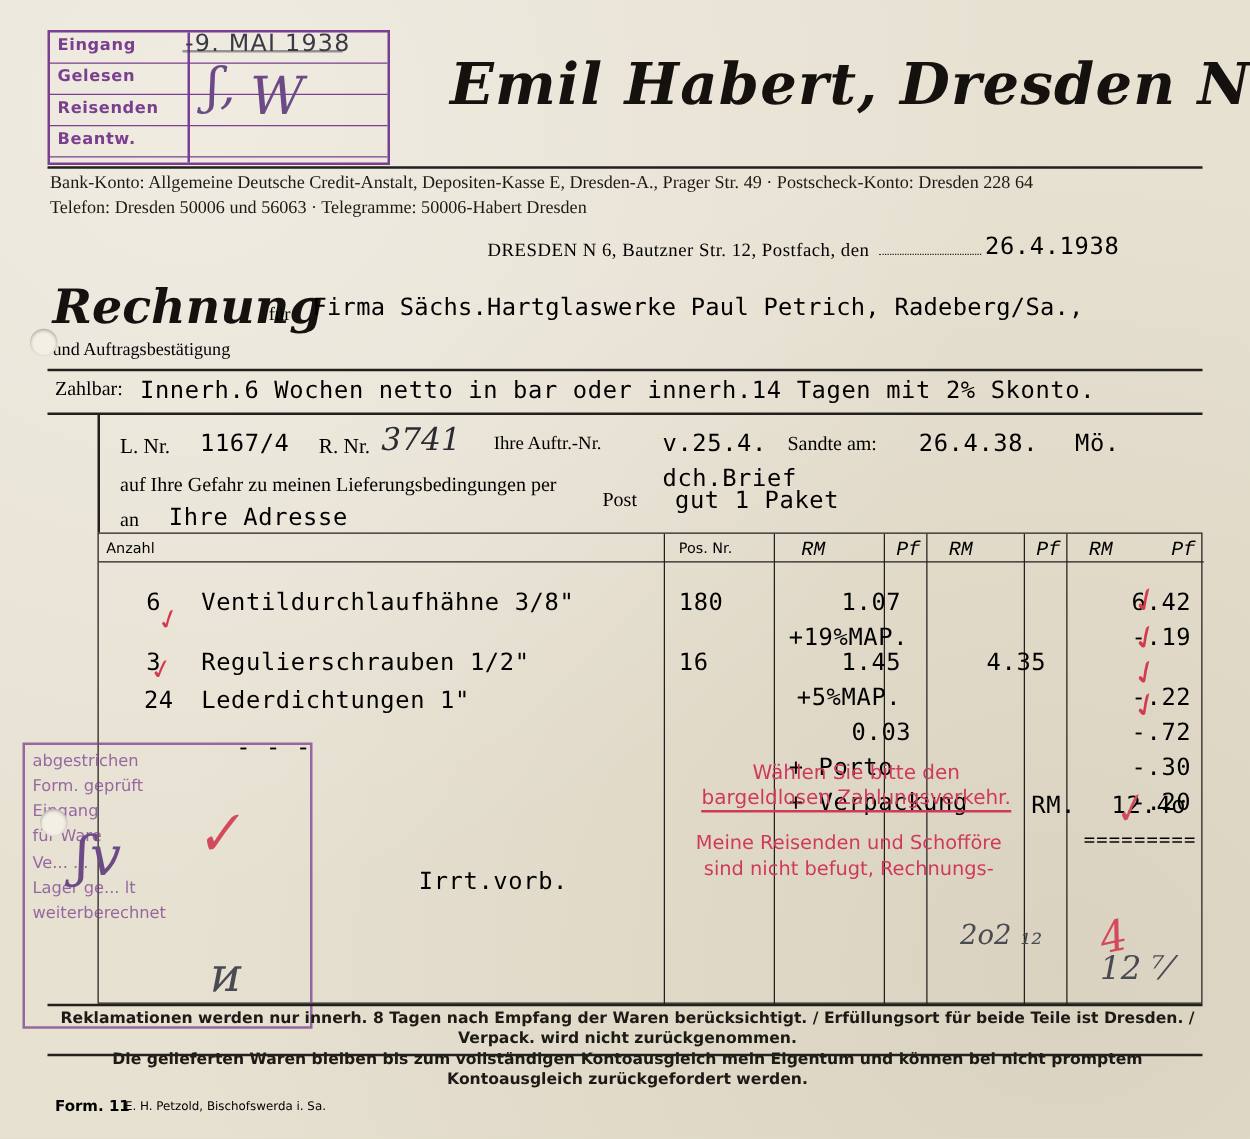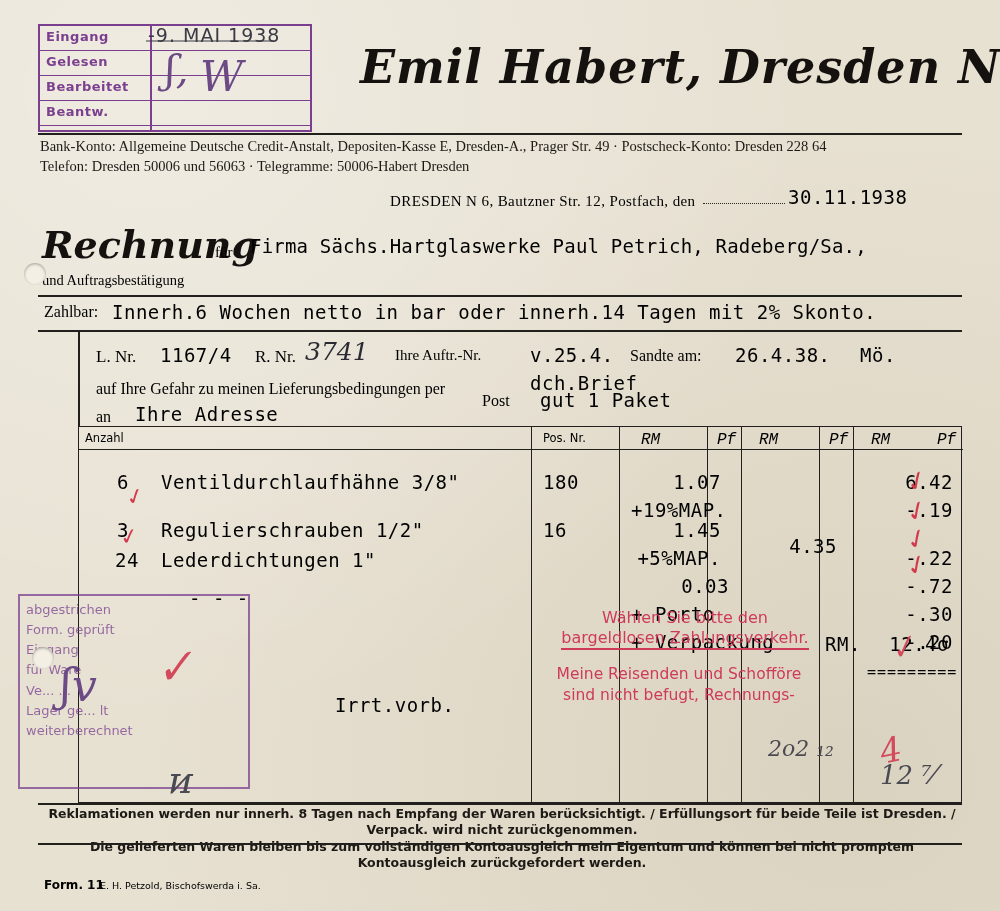--- a/index.html
+++ b/index.html
@@ -123,21 +123,21 @@
   #stamp-waehlen .u{border-bottom:2px solid #cf3a5b;display:inline-block;}
   #stamp-reisende{
     left:545px;top:664px;width:268px;text-align:center;
     color:#cf3a5b;font-family:"DejaVu Sans",sans-serif;font-size:15.5px;line-height:1.35;
   }
 
   #irrt{left:335px;top:694px;font-size:19px;}
 
   
   #pruef-stamp{
-    left:18px;top:594px;width:232px;height:195px;
+    left:18px;top:594px;width:232px;height:229px;
     border:2px solid #7b3f8f;color:#7b3f8f;
     font-family:"DejaVu Sans",sans-serif;font-size:13px;
     padding:4px 6px;box-sizing:border-box;line-height:1.55;
     opacity:.75;
   }
   
   #rule-4{left:38px;top:803px;width:924px;height:1.5px;background:#22201c;}
   #footer-note{
     left:42px;top:806px;width:920px;font-size:12.5px;line-height:1.3;
     font-family:"DejaVu Sans",sans-serif;font-weight:bold;color:#1d1a16;text-align:center;
@@ -160,42 +160,42 @@
 <div id="sheet">
 
   <div class="abs" id="eingang-stamp">
     <div class="row">
         <span class="lbl">Eingang</span>
       </div>
     <div class="row">
         <span class="lbl">Gelesen</span>
       </div>
     <div class="row">
-        <span class="lbl">Bearbeitet</span>
+        <span class="lbl">Reisenden</span>
       </div>
     <div class="row">
         <span class="lbl">Beantw.</span>
       </div>
     <div class="vdiv"></div>
   </div>
   <div class="abs" id="stamp-date">-9. MAI 1938</div>
   <div class="abs" id="stamp-date-strike"></div>
   <div class="sig" style="left:165px;top:46px;font-size:40px;">ʃ,</div>
   <div class="sig" style="left:200px;top:52px;font-size:42px;">W</div>
 
   <div class="abs" id="company">Emil Habert, Dresden N 6</div>
   <div class="abs" id="rule-1"></div>
   <div class="abs" id="bankline">
     <div>Bank-Konto: Allgemeine Deutsche Credit-Anstalt, Depositen-Kasse E, Dresden-A., Prager Str. 49  ·  Postscheck-Konto: Dresden 228 64</div>
     <div>Telefon: Dresden 50006 und 56063  ·  Telegramme: 50006-Habert Dresden</div>
   </div>
 
   <div class="abs" id="placeline">DRESDEN N 6, Bautzner Str. 12, Postfach, den</div>
   <div class="abs" id="dateline-dots"></div>
-  <div class="abs tw" id="date-value">30.11.1938</div>
+  <div class="abs tw" id="date-value">26.4.1938</div>
 
   <div class="abs" id="rechnung">Rechnung</div>
   <div class="abs" id="rechnung-fuer">für</div>
   <div class="abs" id="rechnung-sub">und Auftragsbestätigung</div>
   <div class="abs tw" id="firma">Firma Sächs.Hartglaswerke Paul Petrich, Radeberg/Sa.,</div>
   <div class="abs" id="rule-2"></div>
 
   <div class="abs" id="zahlbar-lbl">Zahlbar:</div>
   <div class="abs tw" id="zahlbar-val">Innerh.6 Wochen netto in bar oder innerh.14 Tagen mit 2% Skonto.</div>
   <div class="abs" id="rule-3"></div>
@@ -242,21 +242,21 @@
     <span class="item-rm1 tw" style="left:552px;top:44px;">1.07</span>
     <span class="item-rm4 tw" style="left:790px;top:44px;">6.42</span>
 
     <span class="item-rm1 tw" style="left:552px;top:72px;">+19%MAP.</span>
     <span class="item-rm4 tw" style="left:790px;top:72px;">-.19</span>
 
     <span class="item-qty tw" style="left:10px;top:92px;">3</span>
     <span class="item-desc tw" style="left:82px;top:92px;">Regulierschrauben 1/2"</span>
     <span class="item-pos tw" style="left:464px;top:92px;">16</span>
     <span class="item-rm1 tw" style="left:552px;top:92px;">1.45</span>
-    <span class="item-rm3 tw" style="left:668px;top:92px;margin-top:16px;">4.35</span>
+    <span class="item-rm3 tw" style="left:668px;top:92px;">4.35</span>
 
     <span class="item-rm1 tw" style="left:552px;top:120px;">+5%MAP.</span>
     <span class="item-rm4 tw" style="left:790px;top:120px;">-.22</span>
 
     <span class="item-qty tw" style="left:0px;top:122px;width:60px;">24</span>
     <span class="item-desc tw" style="left:82px;top:122px;">Lederdichtungen 1"</span>
     <span class="item-rm1 tw" style="left:560px;top:148px;">0.03</span>
     <span class="item-rm4 tw" style="left:790px;top:148px;">-.72</span>
 
     <span class="item-desc tw" style="left:552px;top:176px;">+ Porto</span>

